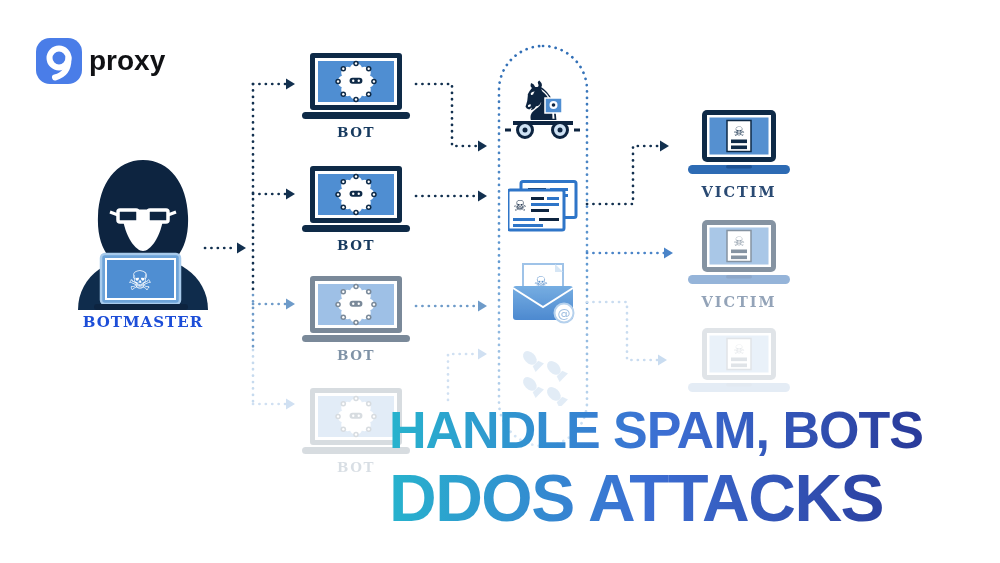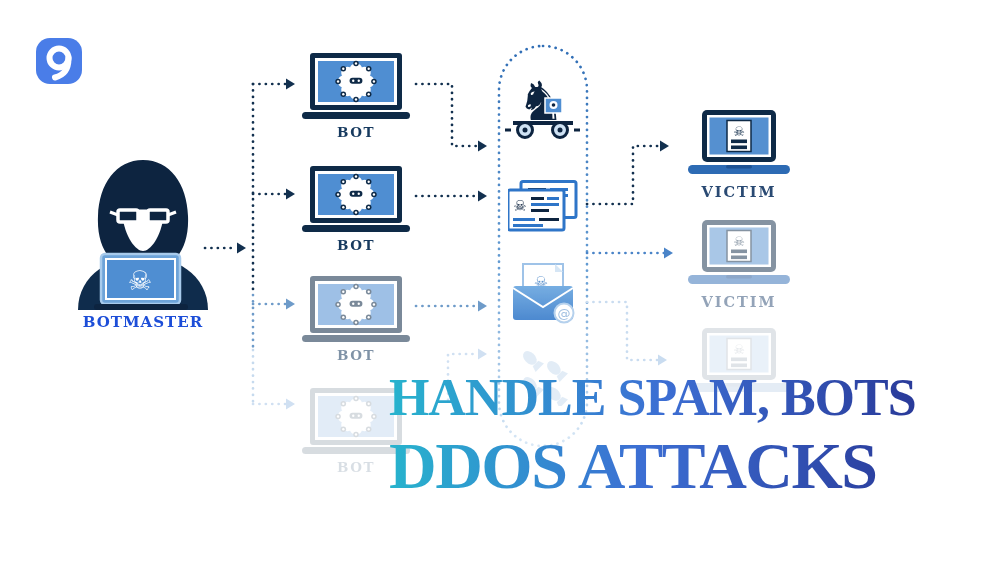--- a/index.html
+++ b/index.html
@@ -16,21 +16,21 @@
   .lbl-victim{font-size:14.5px;letter-spacing:2px;margin-top:5px;color:#2a4a73;}
   .lbl-botmaster{font-size:15px;letter-spacing:1px;margin-top:3px;color:#1d4ed8;width:142px;}
   .fade-55{opacity:.55}
   .fade-16{opacity:.16}
   .fade-50{opacity:.5}
   .fade-12{opacity:.12}
   .op-85{opacity:.85}
   .op-40{opacity:.4}
   .abs{position:absolute;}
   
-  .headline{position:absolute;left:389px;top:372px;z-index:5;font-weight:bold;line-height:1.0;font-family:Liberation Serif, serif;}
+  .headline{position:absolute;left:389px;top:404px;z-index:5;font-weight:bold;line-height:1.0;}
   .h-line{-webkit-background-clip:text;background-clip:text;color:transparent;white-space:nowrap;}
   .h-line1{font-size:52px;letter-spacing:-1px;
     background-image:linear-gradient(90deg,#27b3cd 0%,#3c6ed3 52%,#293a99 100%);}
   .h-line2{font-size:66px;letter-spacing:-1.5px;margin-top:9px;
     background-image:linear-gradient(90deg,#27b3cd 0%,#3c6ed3 48%,#293a99 100%);}
   svg{display:block;}
   .glyph{font-family:"DejaVu Sans",sans-serif;}
 </style>
 </head>
 <body>
@@ -132,20 +132,21 @@
     </g>
   </svg>
 
   <div class="logo">
     <div class="logo-badge">
       <svg width="46" height="46">
         <circle cx="23" cy="20" r="9.5" fill="none" stroke="#fff" stroke-width="6"></circle>
         <path d="M32.5,20 C32.5,32 28,37 19,39.5" fill="none" stroke="#fff" stroke-width="6" stroke-linecap="round"></path>
       </svg>
     </div>
+    <div class="logo-text">proxy</div>
   </div>
 
   <div class="actor" style="left:72px;top:158px;width:170px;">
     <svg width="170" height="152">
       <path d="M6,152 C6,116 40,98 71,98 C102,98 136,116 136,152 Z" fill="#0f2c4c"></path>
       <path d="M71,2 C44,2 27,26 26,58 C25,79 31,93 39,101 L103,101 C111,93 117,79 116,58 C115,26 98,2 71,2 Z" fill="#0d2440"></path>
       <path d="M50,56 C53,80 64,93 71,93 C78,93 89,80 92,56 C82,50 60,50 50,56 Z" fill="#fff"></path>
       <g stroke="#fff" fill="#0d2440">
         <rect x="46" y="52" width="20" height="12" rx="2" stroke-width="3.5"></rect>
         <rect x="76" y="52" width="20" height="12" rx="2" stroke-width="3.5"></rect>

